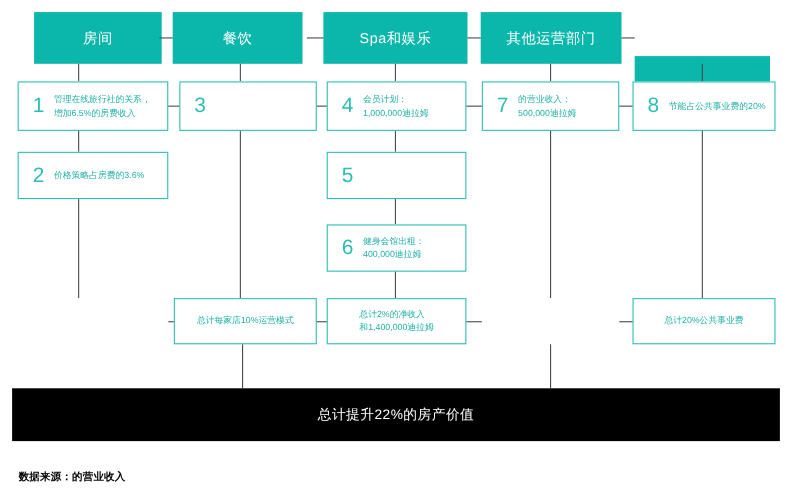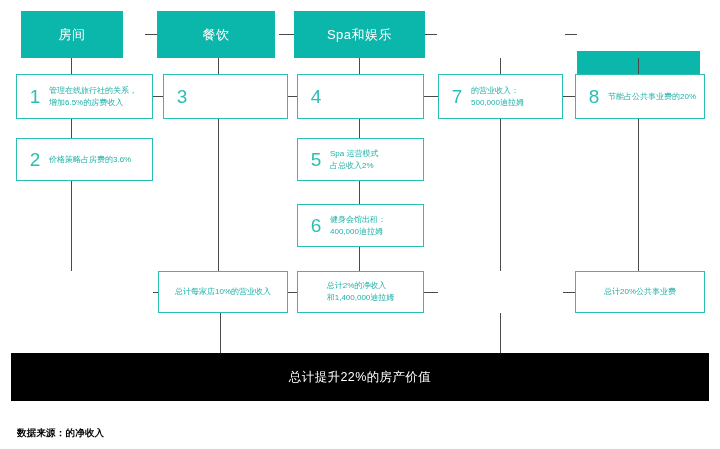--- a/index.html
+++ b/index.html
@@ -113,28 +113,31 @@
     font-size: 9.5px;
     font-weight: bold;
     letter-spacing: 0.2px;
   }
 </style>
 </head>
 <body>
 
 <div id="canvas">
 
-  <div class="hdr" style="left:21px; top:11px; width:102px; height:47px;">
+  <div class="hdr" style="left:31px; top:11px; width:116px; height:47px;">
     <span>房间</span>
   </div>
   <div class="hdr" style="left:157px; top:11px; width:118px; height:47px;">
     <span>餐饮</span>
   </div>
   <div class="hdr" style="left:294px; top:11px; width:131px; height:47px;">
     <span>Spa和娱乐</span>
+  </div>
+  <div class="hdr" style="left:437px; top:11px; width:128px; height:47px;">
+    <span>其他运营部门</span>
   </div>
   <div class="hdr" style="left:577px; top:11px; width:123px; height:62px;margin-top:40px;">
     <span>公用事业费</span>
   </div>
 
   <div class="conn-h" style="left:145px; top:34px; width:12px;"></div>
   <div class="conn-h" style="left:279px; top:34px; width:15px;"></div>
   <div class="conn-h" style="left:425px; top:34px; width:12px;"></div>
   <div class="conn-h" style="left:565px; top:34px; width:12px;"></div>
 
@@ -149,20 +152,22 @@
     <span class="txt">管理在线旅行社的关系，
 增加6.5%的房费收入</span>
   </div>
 
   <div class="item" style="left:163px; top:74px; width:125px; height:45px;">
     <span class="num">3</span>
   </div>
 
   <div class="item" style="left:297px; top:74px; width:127px; height:45px;">
     <span class="num">4</span>
+    <span class="txt">会员计划：
+1,000,000迪拉姆</span>
   </div>
 
   <div class="item" style="left:438px; top:74px; width:125px; height:45px;">
     <span class="num">7</span>
     <span class="txt">的营业收入：
 500,000迪拉姆</span>
   </div>
 
   <div class="item" style="left:575px; top:74px; width:130px; height:45px;">
     <span class="num">8</span>
@@ -177,41 +182,39 @@
   <div class="conn-v" style="left:71px; top:119px; height:19px;"></div>
   <div class="conn-v" style="left:359px; top:119px; height:19px;"></div>
 
   <div class="item" style="left:16px; top:138px; width:137px; height:43px;">
     <span class="num">2</span>
     <span class="txt">价格策略占房费的3.6%</span>
   </div>
 
   <div class="item" style="left:297px; top:138px; width:127px; height:43px;">
     <span class="num">5</span>
-    <span class="txt">Spa 运营模式
-占总收入2%</span>
   </div>
 
   <div class="conn-v" style="left:359px; top:181px; height:23px;"></div>
 
   <div class="item" style="left:297px; top:204px; width:127px; height:43px;">
     <span class="num">6</span>
     <span class="txt">健身会馆出租：
 400,000迪拉姆</span>
   </div>
 
   <div class="conn-v" style="left:71px;  top:181px; height:90px;"></div>
   <div class="conn-v" style="left:218px; top:119px; height:152px;"></div>
   <div class="conn-v" style="left:359px; top:247px; height:24px;"></div>
   <div class="conn-v" style="left:500px; top:119px; height:152px;"></div>
   <div class="conn-v" style="left:638px; top:119px; height:152px;"></div>
 
 
   <div class="sum" style="left:158px; top:271px; width:130px; height:42px;">
-    <span class="txt">总计每家店10%的营业收入</span>
+    <span class="txt">总计每家店10%运营模式</span>
   </div>
 
   <div class="sum left-align" style="left:297px; top:271px; width:127px; height:42px;">
     <span class="txt">总计2%的净收入
 和1,400,000迪拉姆</span>
   </div>
 
 
   <div class="sum" style="left:575px; top:271px; width:130px; height:42px;">
     <span class="txt">总计20%公共事业费</span>
@@ -222,15 +225,15 @@
   <div class="conn-h" style="left:424px; top:292px; width:14px;"></div>
   <div class="conn-h" style="left:563px; top:292px; width:12px;"></div>
 
   <div class="conn-v" style="left:220px; top:313px; height:40px;"></div>
   <div class="conn-v" style="left:500px; top:313px; height:40px;"></div>
 
   <div id="total-bar" style="left:11px; top:353px; width:698px; height:48px;">
     <span class="txt">总计提升22%的房产价值</span>
   </div>
 
-  <div id="source-note" style="left:17px; top:427px;">数据来源：的净收入</div>
+  <div id="source-note" style="left:17px; top:427px;">数据来源：的营业收入</div>
 
 </div>
 
 </body></html>

